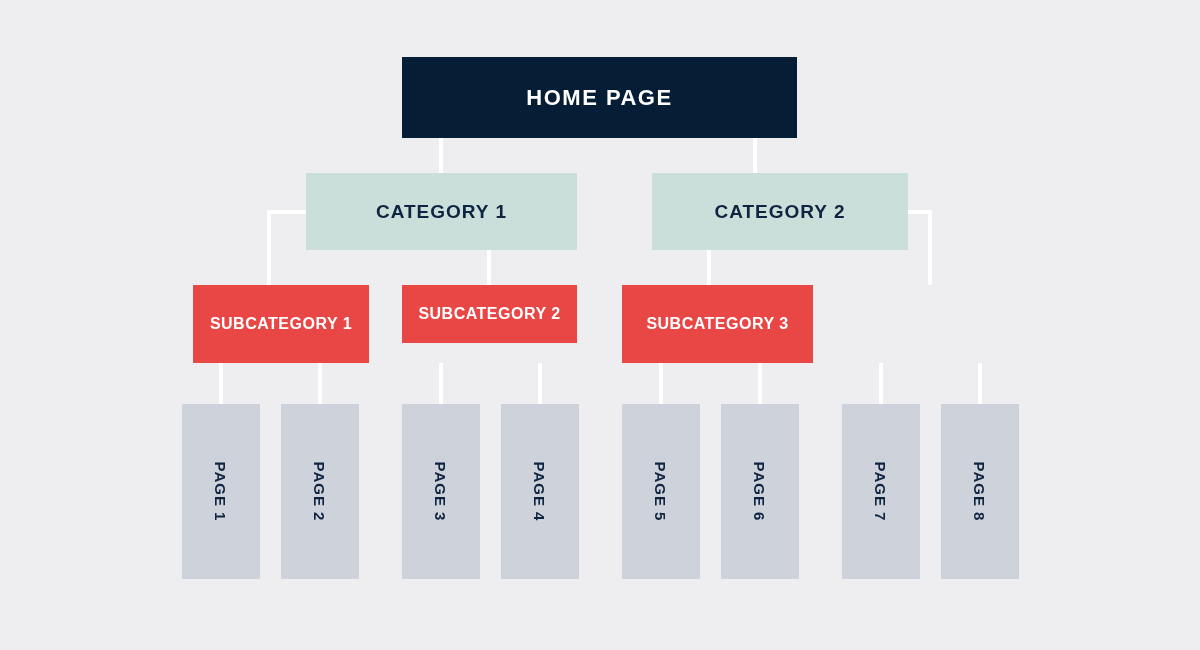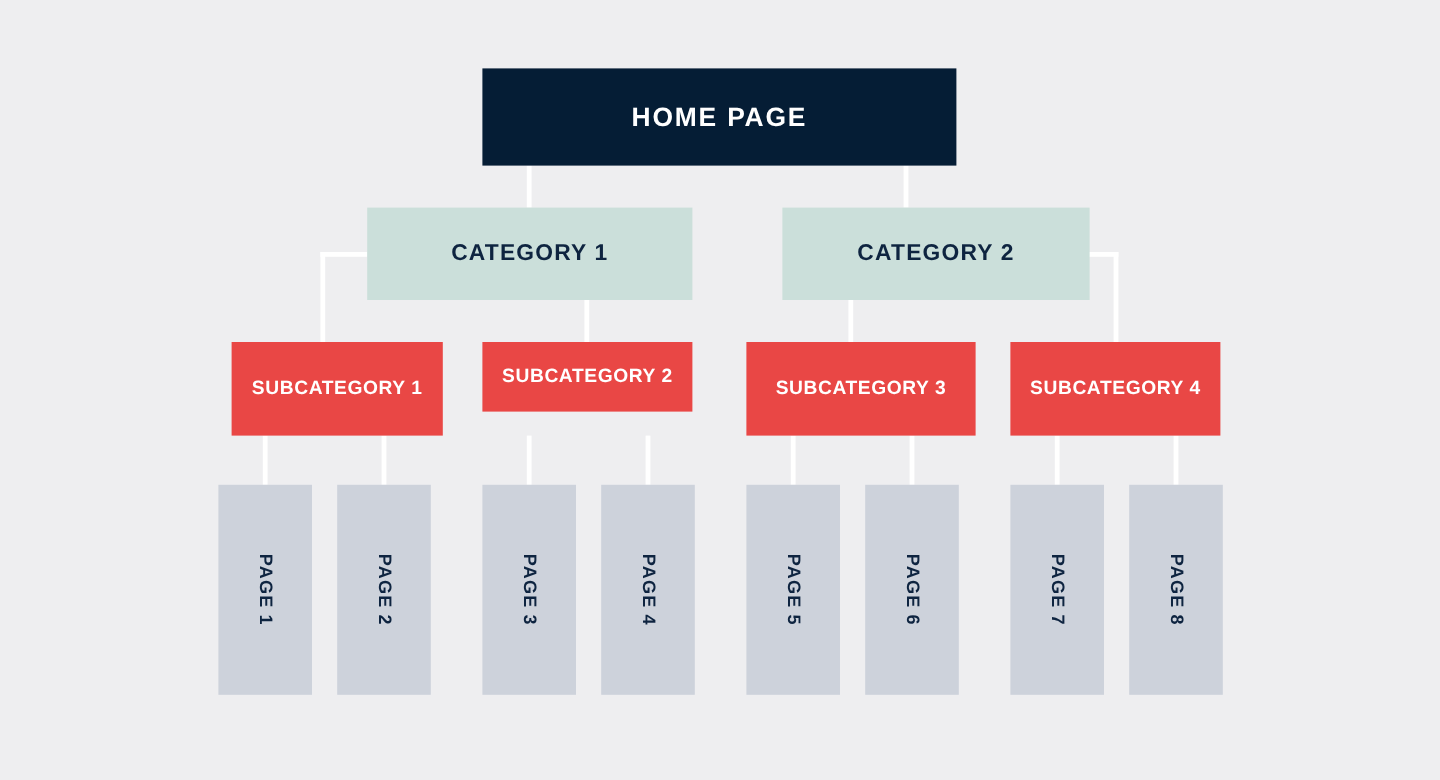--- a/index.html
+++ b/index.html
@@ -102,23 +102,20 @@
 
   <div class="node node-subcategory" style="left:193px; top:285px; width:176px; height:78px;">
     <span>SUBCATEGORY 1</span>
   </div>
   <div class="node node-subcategory" style="left:402px; top:285px; width:175px; height:58px;">
     <span>SUBCATEGORY 2</span>
   </div>
   <div class="node node-subcategory" style="left:622px; top:285px; width:191px; height:78px;">
     <span>SUBCATEGORY 3</span>
   </div>
-  <div class="node node-subcategory" style="left:842px; top:285px; width:175px; height:78px;">
-    <span>SUBCATEGORY 4</span>
-  </div>
 
   <div class="node node-page" style="left:182px; top:404px; width:78px; height:175px;">
     <span class="vlabel">PAGE 1</span>
   </div>
   <div class="node node-page" style="left:281px; top:404px; width:78px; height:175px;">
     <span class="vlabel">PAGE 2</span>
   </div>
   <div class="node node-page" style="left:402px; top:404px; width:78px; height:175px;">
     <span class="vlabel">PAGE 3</span>
   </div>

